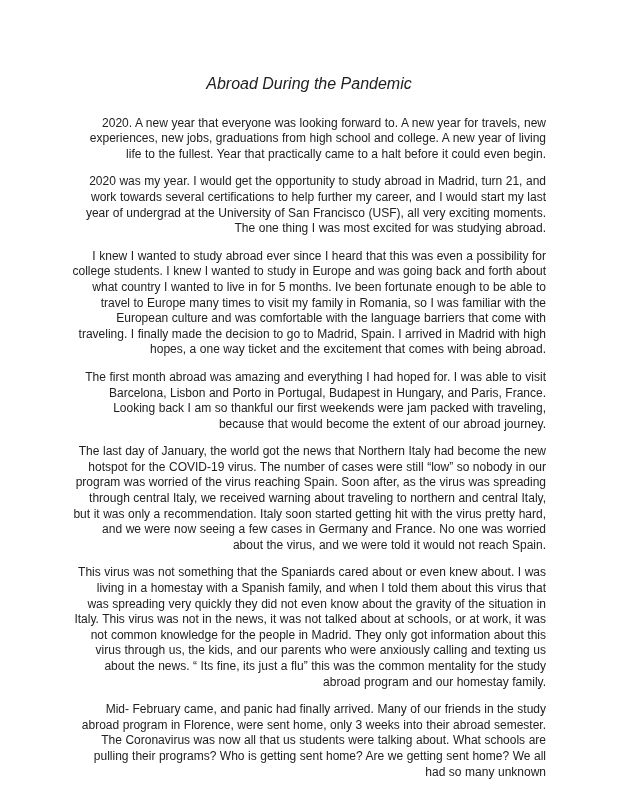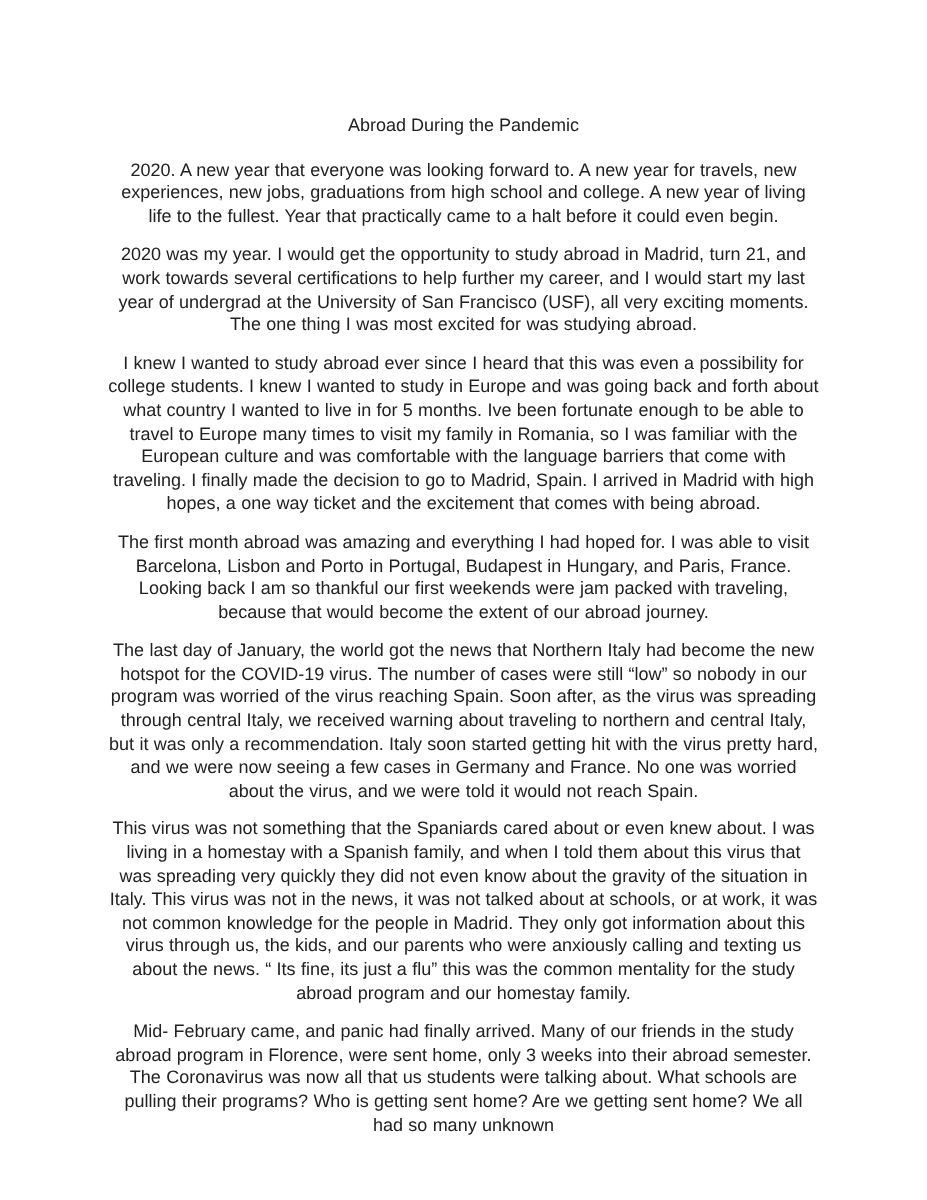--- a/index.html
+++ b/index.html
@@ -14,30 +14,31 @@
     box-sizing: border-box;
     background: #ffffff;
     padding: 70px 72px 40px 72px;
     font-family: "Liberation Sans", "DejaVu Sans", sans-serif;
     font-size: 12px;
     line-height: 15.6px;
     color: #212121;
     overflow: hidden;
   }
   .doc-title {
-    font-size: 12px;
+    font-size: 16px;
     font-weight: normal;
     text-align: center;
-    margin: 0 0 14px 0;
+    margin: 0 0 24px 0;
     padding-top: 6px;
     line-height: 15.6px;
+    font-style: italic;
   }
   .doc-paragraph {
-    margin: 0 0 10px 0;
-    text-align: center;
+    margin: 12px 0 10px 0;
+    text-align: right;
     word-spacing: 0.2px;
   }
 </style>
 </head>
 <body>
 
 <div class="page">
   <h1 class="doc-title">Abroad During the Pandemic</h1>
 
   <p class="doc-paragraph">2020. A new year that everyone was looking forward to. A new year for travels, new experiences, new jobs, graduations from high school and college. A new year of living life to the fullest. Year that practically came to a halt before it could even begin.</p>

